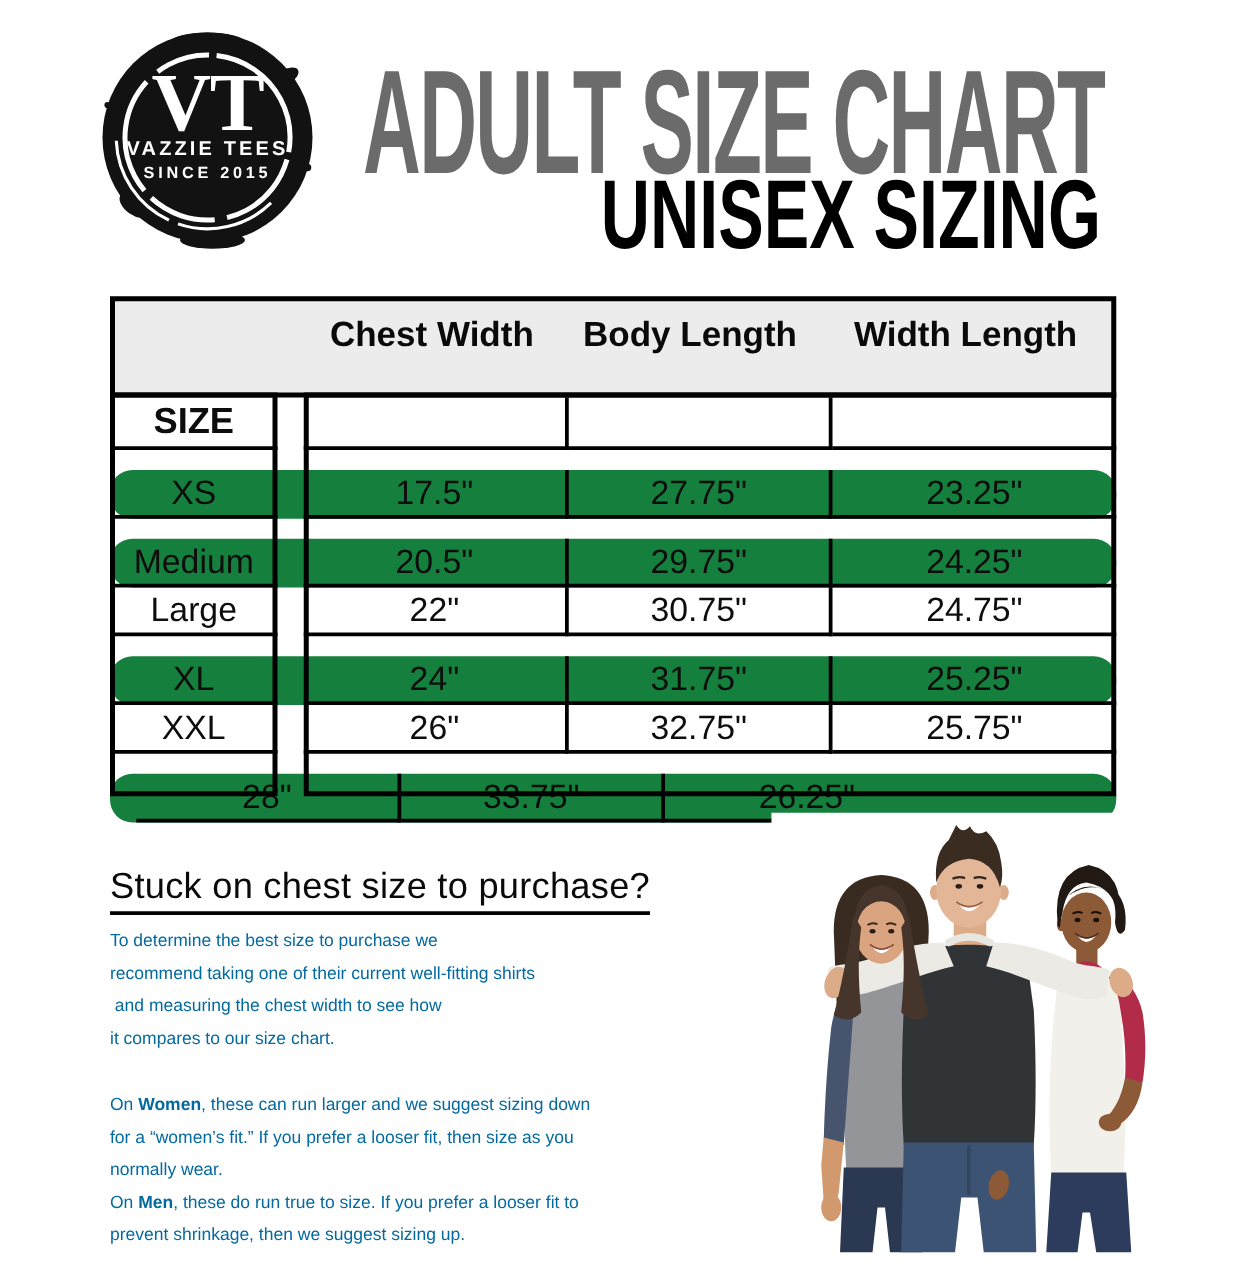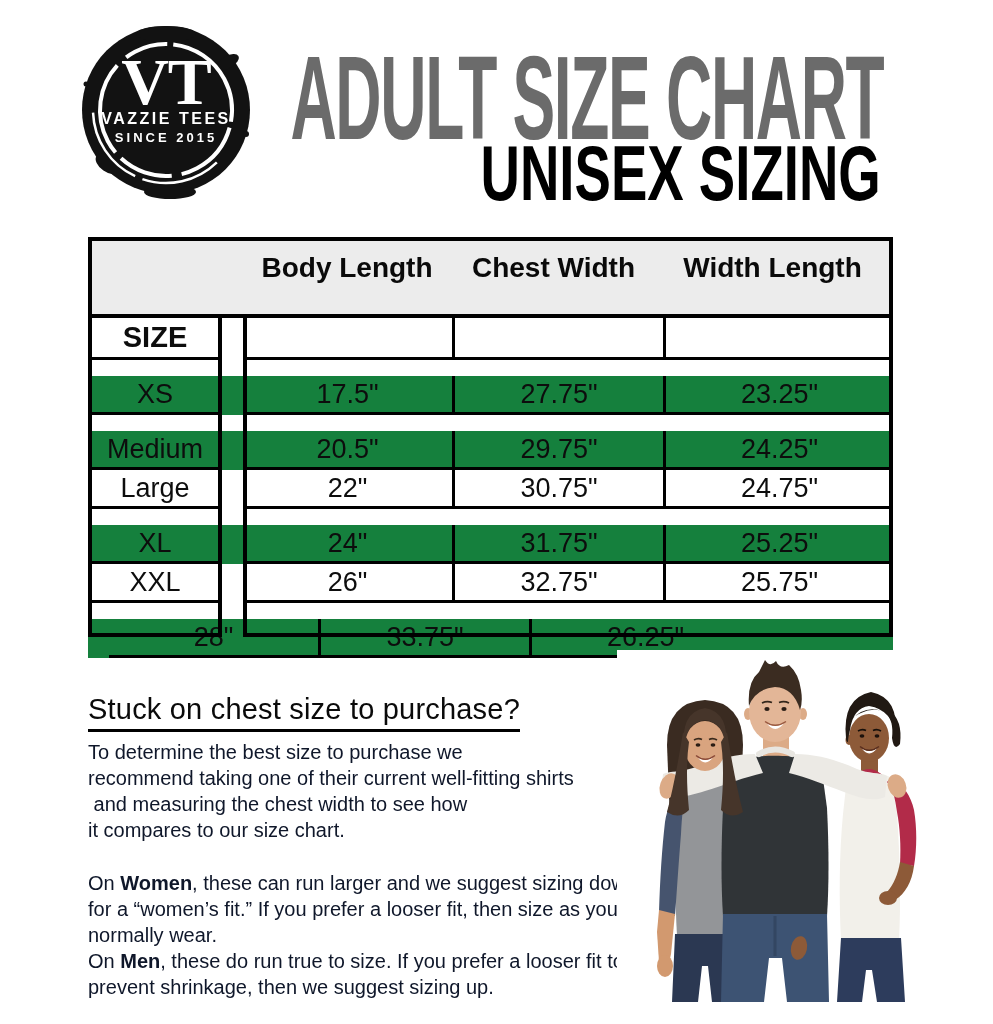--- a/index.html
+++ b/index.html
@@ -18,41 +18,41 @@
              transform:scale(0.88,1.26);transform-origin:right top;}
 
   
   .tbl{position:absolute;left:88px;top:237px;width:805px;height:396px;}
   .band{box-sizing:border-box;height:81px;background:#ececec;border:4px solid #000;
         display:flex;padding-top:11px;}
   .band-spacer{width:151px;}
   .band-col{font-weight:bold;font-size:28px;text-align:center;color:#0a0a0a;}
   .bc1{width:205px;} .bc2{width:208px;} .bc3{flex:1;}
   .rows{position:relative;}
-  .row{display:flex;height:39px;}
+  .row{display:flex;height:39px;border-radius:18px;}
   .r-size{height:42px;}
   .row.alt{background:#15803d;margin-top:16px;}
   .cell{box-sizing:border-box;display:flex;align-items:center;justify-content:center;
         font-size:27px;color:#0d0d0d;border-bottom:3px solid #000;}
   .csize{width:134px;}
   .cgap{width:21px;border-bottom:none;}
   .cv1{width:212px;border-right:3px solid #000;}
   .cv2{width:211px;border-right:3px solid #000;}
   .cv3{width:227px;}
   .size-head{font-weight:bold;font-size:29px;}
   .box-left,.box-right{position:absolute;box-sizing:border-box;border:4px solid #000;
         pointer-events:none;}
   .box-left{left:0;top:-4px;width:134px;height:323px;}
   .box-right{left:155px;top:-4px;width:650px;height:323px;}
 
   
   .guide{position:absolute;left:88px;top:693px;width:600px;}
   .g-head{font-size:29px;color:#0a0a0a;display:inline-block;border-bottom:3px solid #000;
           padding-bottom:3px;letter-spacing:0.2px;}
-  .g-p{white-space:pre-wrap;font-size:20px;line-height:26px;color:#0f172a;margin:0;}
+  .g-p{white-space:pre-wrap;font-size:14px;line-height:26px;color:#0369a1;margin:0;}
   .g-p1{margin-top:7px;}
   .g-p2{margin-top:27px;}
   .g-p b{font-weight:bold;margin-top:31px;}
 
   
   .photo{position:absolute;left:617px;top:650px;width:376px;height:352px;}
 </style>
 </head>
 <body>
 
@@ -74,22 +74,22 @@
       <text x="88" y="118" text-anchor="middle" fill="#ffffff" font-family="Liberation Sans, sans-serif" font-weight="bold" font-size="13" letter-spacing="3">SINCE 2015</text>
     </svg>
   </div>
 
   <div class="title-main">ADULT SIZE CHART</div>
   <div class="title-sub">UNISEX SIZING</div>
 
   <div class="tbl">
     <div class="band">
       <div class="band-spacer"></div>
+      <div class="band-col bc1">Chest Width</div>
       <div class="band-col bc2">Body Length</div>
-      <div class="band-col bc1">Chest Width</div>
       <div class="band-col bc3">Width Length</div>
     </div>
     <div class="rows">
       <div class="row r-size">
         <div class="cell csize size-head">SIZE</div>
         <div class="cell cgap"></div>
         <div class="cell cv1"></div>
         <div class="cell cv2"></div>
         <div class="cell cv3"></div>
       </div>

